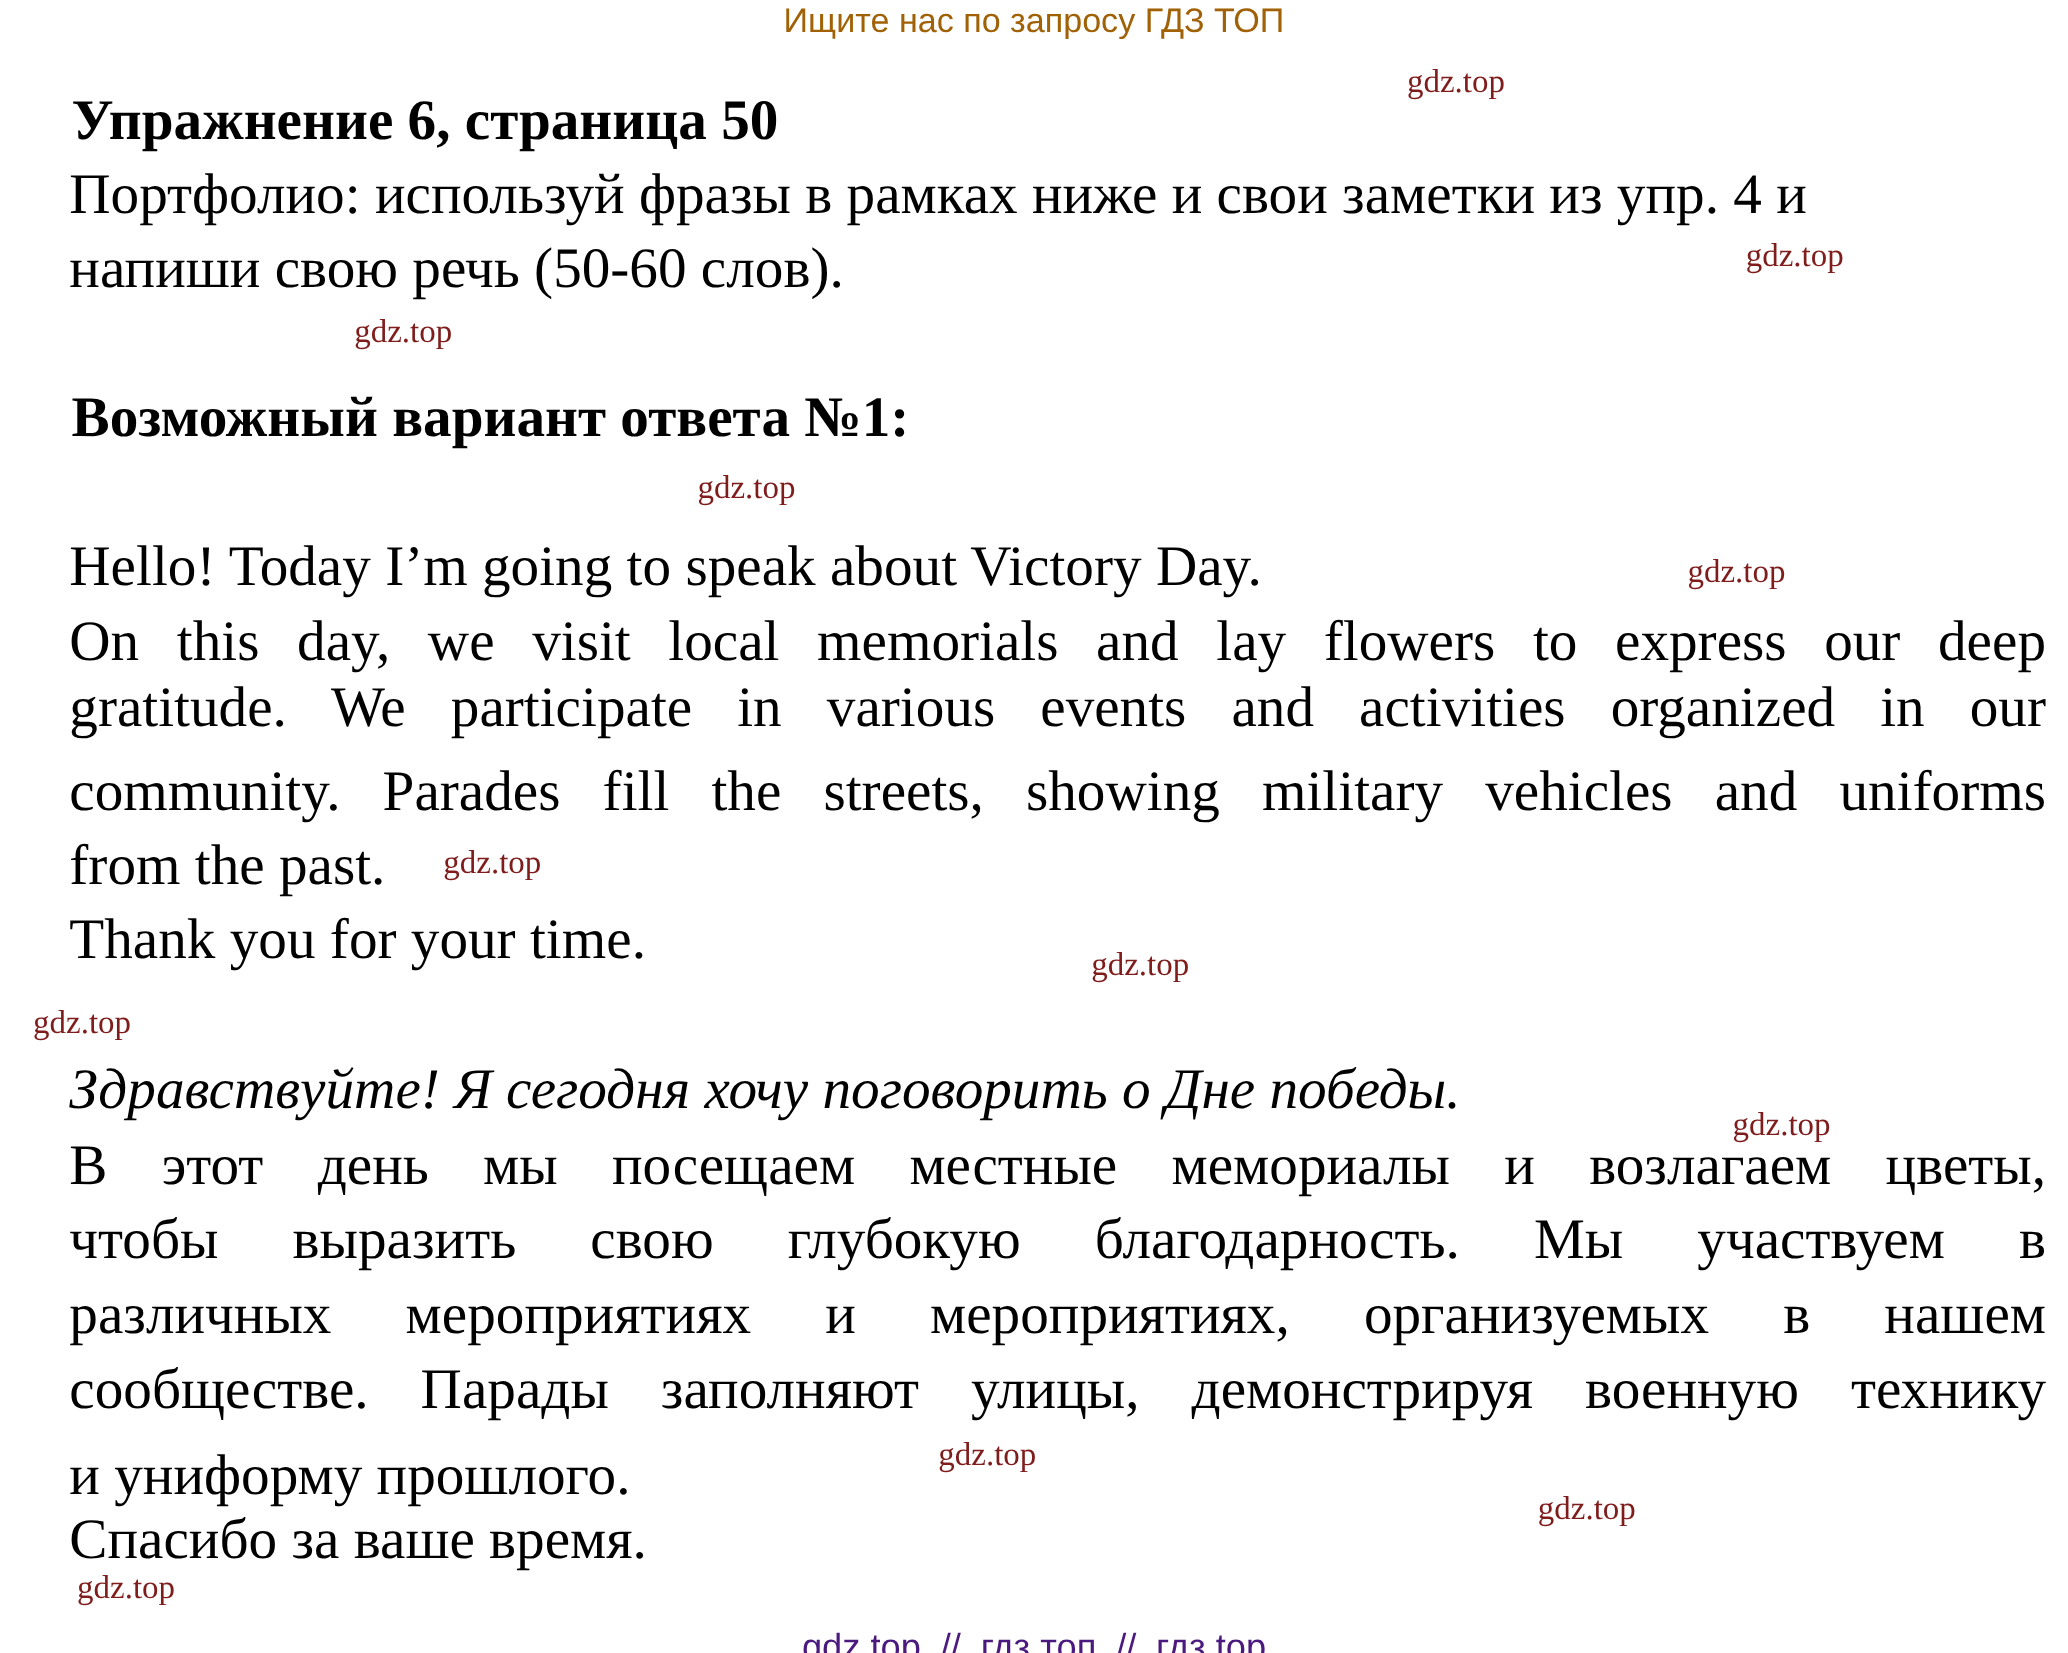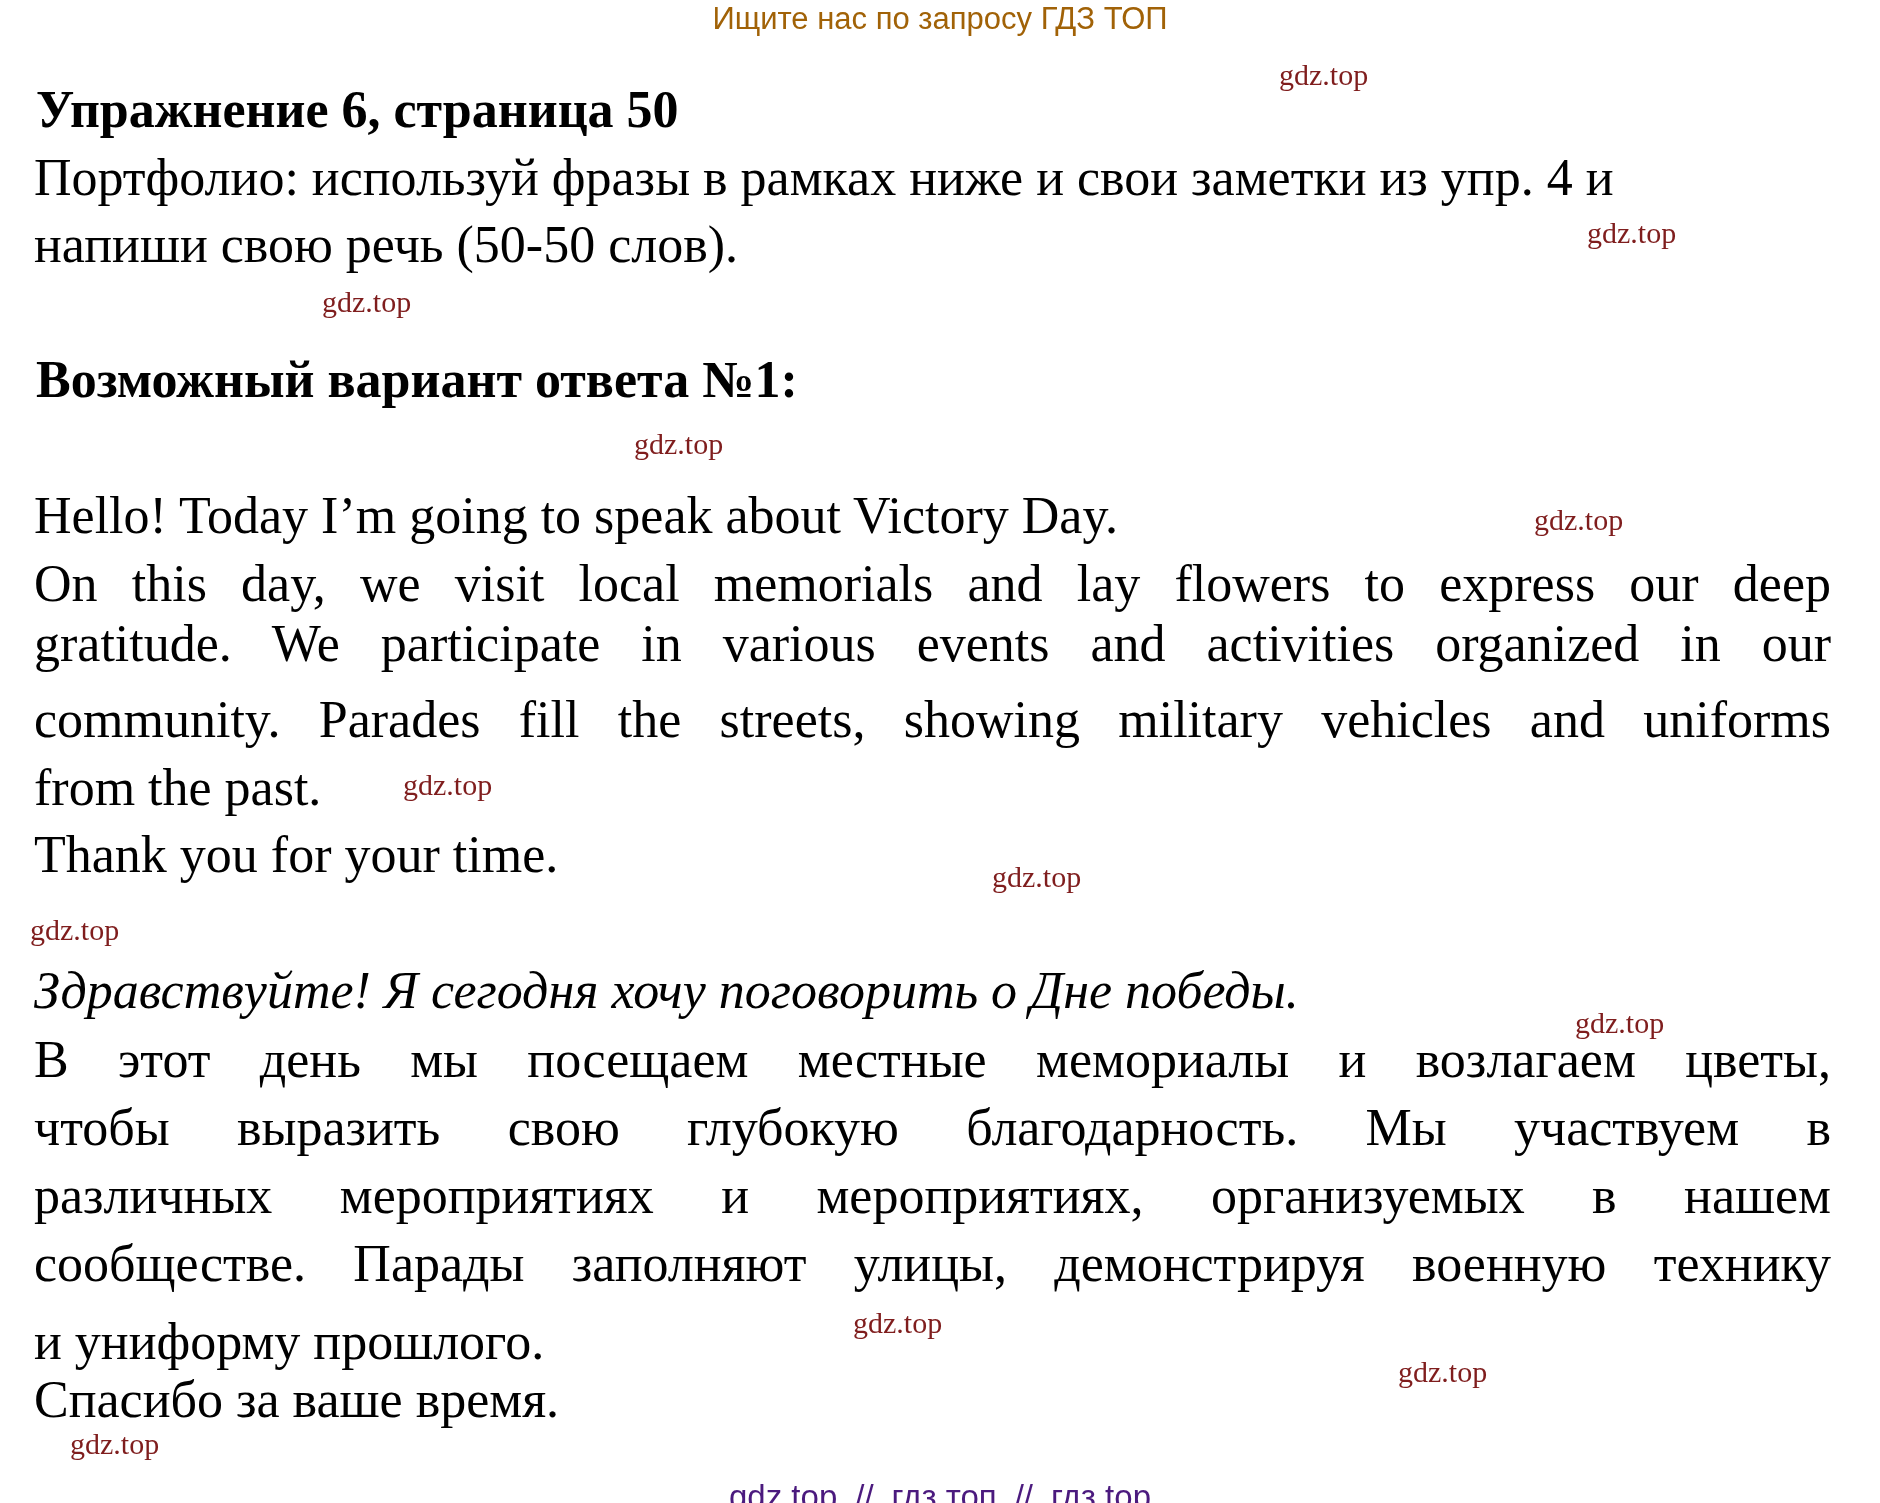--- a/index.html
+++ b/index.html
@@ -1,35 +1,35 @@
 <!DOCTYPE html>
 <html><head>
 <meta charset="utf-8">
 <style>
   html, body { margin: 0; padding: 0; background: #ffffff; }
   body { width: 1880px; height: 1503px; position: relative; overflow: hidden; }
   .abs { position: absolute; white-space: nowrap; }
   .banner { left: 0; width: 1880px; top: 0; text-align: center; font-family: "Liberation Sans", sans-serif; font-size: 31px; line-height: 38px; }
-  .serif { font-family: "Liberation Serif", "DejaVu Serif", serif; color: #000; }
+  .serif { font-family: "Liberation Serif", "DejaVu Serif", serif; color: #000; margin-left: 29px; }
   .title { font-weight: bold; font-size: 52px; left: 36px; }
   .body-text { font-size: 52px; left: 34px; }
   .justify { width: 1797px; text-align: justify; text-align-last: justify; white-space: normal; }
   .wm { font-family: Liberation Serif, serif; font-size: 30px; color: #7f1d1d; }
   .footer { left: 0; width: 1880px; text-align: center; font-family: "Liberation Sans", sans-serif; font-size: 33px; }
   .footer .sep { padding: 0 18px; }
 </style>
 </head>
 <body>
 
 <div class="abs banner" style="color:#a16207;">Ищите нас по запросу ГДЗ ТОП</div>
 
 <div class="abs serif title" style="top:80px;">Упражнение 6, страница 50</div>
 
 <div class="abs serif body-text" style="top:148px;">Портфолио: используй фразы в рамках ниже и свои заметки из упр. 4 и</div>
-<div class="abs serif body-text" style="top:215px;">напиши свою речь (50-50 слов).</div>
+<div class="abs serif body-text" style="top:215px;">напиши свою речь (50-60 слов).</div>
 
 <div class="abs serif title" style="top:350px;">Возможный вариант ответа №1:</div>
 
 <div>
   <div class="abs serif body-text" style="top:486px;">Hello! Today I’m going to speak about Victory Day.</div>
   <div class="abs serif body-text justify" style="top:554px;">On this day, we visit local memorials and lay flowers to express our deep</div>
   <div class="abs serif body-text justify" style="top:614px;">gratitude. We participate in various events and activities organized in our</div>
   <div class="abs serif body-text justify" style="top:690px;">community. Parades fill the streets, showing military vehicles and uniforms</div>
   <div class="abs serif body-text" style="top:758px;">from the past.</div>
   <div class="abs serif body-text" style="top:825px;">Thank you for your time.</div>

